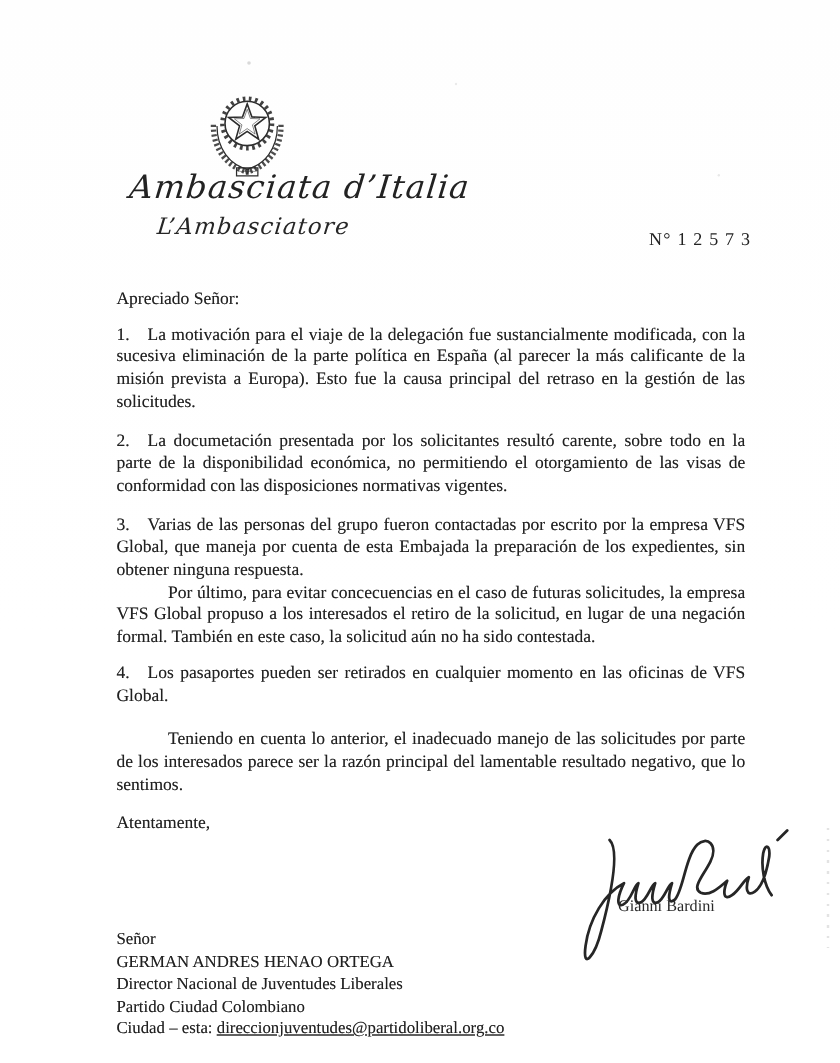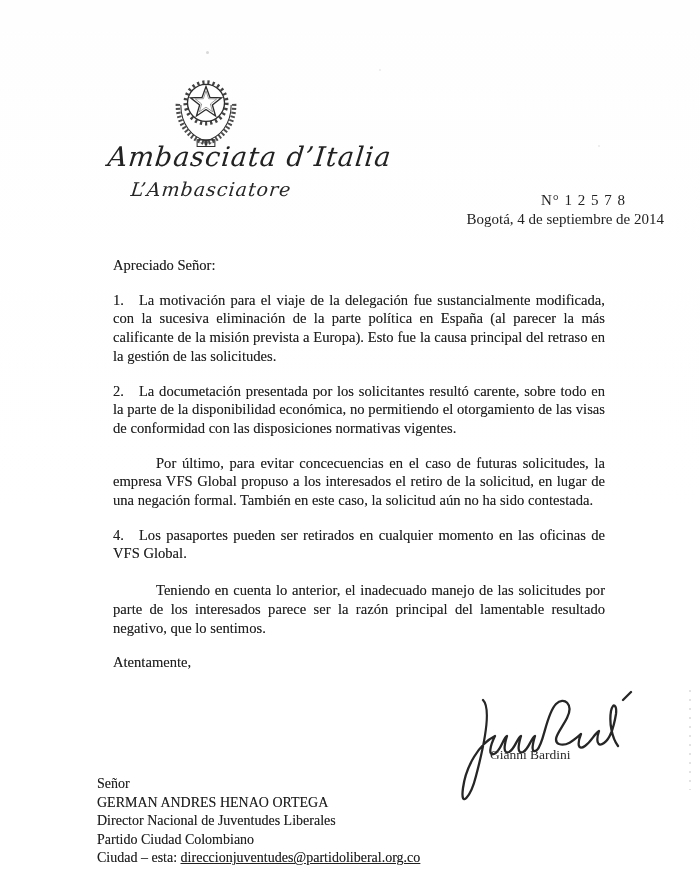--- a/index.html
+++ b/index.html
@@ -41,33 +41,33 @@
     text-align:right;font-size:15px;color:#222;
     line-height:19px;
   }
   .ref-number{margin-right:38px;letter-spacing:1px;}
   
   .body-block{
     position:absolute;left:97px;top:240px;width:524px;
     font-size:14.6px;line-height:18.7px;color:#212121;
     text-shadow:0 0 0.4px rgba(30,30,30,0.45);
   }
-  .body-block p{margin:16px;text-align:justify;}
+  .body-block p{margin:0;text-align:justify;}
   .salutation{text-align:left !important;}
   .intro{margin-top:19px !important;text-indent:43px;}
   .item{margin-top:11px !important;}
   .item .num{display:inline-block;margin-right:15px;}
   .it2{margin-top:14px !important;}
   .it3{margin-top:14px !important;}
   .it3b{text-indent:43px;}
   .it4{margin-top:11px !important;}
   .closing{margin-top:18px !important;text-indent:43px;}
   .valediction{margin-top:14px !important;margin-left:43px;text-align:left !important;}
   
-  .sig-wrap{position:absolute;left:453px;top:684px;width:195px;height:130px;}
+  .sig-wrap{position:absolute;left:478px;top:684px;width:195px;height:130px;}
   .sig-svg{position:absolute;left:0;top:0;width:195px;height:130px;}
   .sig-name{
     position:absolute;left:37px;top:63px;
     font-size:13.5px;color:#2a2a2a;white-space:nowrap;
   }
   
   .recipient{
     position:absolute;left:97px;top:775px;
     font-size:14px;line-height:18.6px;color:#212121;
     text-shadow:0 0 0.4px rgba(30,30,30,0.45);
@@ -104,31 +104,31 @@
 
       <path d="M38,95 h24 v9 h-24 z" stroke-width="1.4"></path>
       <path d="M41,99 h18" stroke-width="0.8" opacity="0.7"></path>
     </g>
   </svg>
 
   <div class="script-org">Ambasciata d’Italia</div>
   <div class="script-sender">L’Ambasciatore</div>
 
   <div class="ref-block">
-    <div class="ref-number">N° 1 2 5 7 8</div>
-    <div class="ref-date">Bogotá, 4 de septiembre de 2014</div>
+    <div class="ref-number">N° 1 2 5 7 3</div>
   </div>
 
   <div class="body-block">
     <p class="salutation">Apreciado Señor:</p>
 
     <p class="item it1"><span class="num">1.</span><span>La motivación para el viaje de la delegación fue sustancialmente modificada, con la sucesiva eliminación de la parte política en España (al parecer la más calificante de la misión prevista a Europa). Esto fue la causa principal del retraso en la gestión de las solicitudes.</span></p>
 
     <p class="item it2"><span class="num">2.</span><span>La documetación presentada por los solicitantes resultó carente, sobre todo en la parte de la disponibilidad económica, no permitiendo el otorgamiento de las visas de conformidad con las disposiciones normativas vigentes.</span></p>
 
+    <p class="item it3"><span class="num">3.</span><span>Varias de las personas del grupo fueron contactadas por escrito por la empresa VFS Global, que maneja por cuenta de esta Embajada la preparación de los expedientes, sin obtener ninguna respuesta.</span></p>
     <p class="it3b">Por último, para evitar concecuencias en el caso de futuras solicitudes, la empresa VFS Global  propuso a los interesados el retiro de la solicitud, en lugar de una negación formal. También en este caso, la solicitud aún no ha sido contestada.</p>
 
     <p class="item it4"><span class="num">4.</span><span>Los pasaportes pueden ser retirados en cualquier momento en las oficinas de VFS Global.</span></p>
 
     <p class="closing">Teniendo en cuenta lo anterior, el inadecuado manejo de las solicitudes por parte de los interesados parece ser la razón principal del lamentable resultado negativo, que lo sentimos.</p>
     <p class="valediction">Atentamente,</p>
   </div>
 
   <div class="sig-wrap">
     <svg class="sig-svg" viewBox="0 0 195 130">

